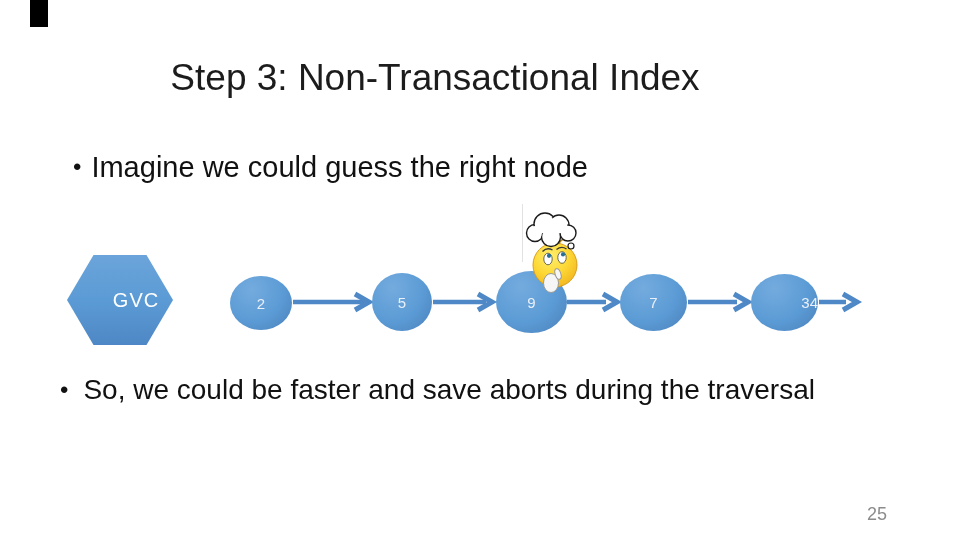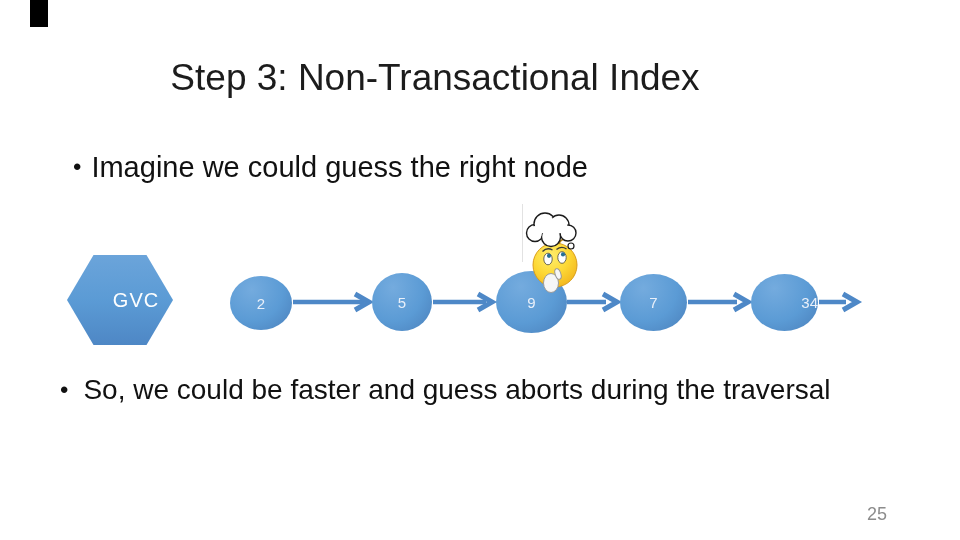--- a/index.html
+++ b/index.html
@@ -152,18 +152,18 @@
       <path d="M41.5,46.5 q5,-4 10,-0.5" fill="none" stroke="#3a3a3a" stroke-width="1.4"></path>
 
       <ellipse cx="36" cy="80" rx="7.5" ry="9.5" fill="#f6f6f6" stroke="#9a9a9a" stroke-width="1"></ellipse>
       <ellipse cx="43" cy="71" rx="2.8" ry="5.5" fill="#f6f6f6" stroke="#9a9a9a" stroke-width="1" transform="rotate(-18 43 71)"></ellipse>
     </svg>
 
   </div>
 
   <div class="bullet-row bullet-2">
     <span class="glyph">•</span>
-    <span class="text">So, we could be faster and guess aborts during the traversal</span>
+    <span class="text">So, we could be faster and save aborts during the traversal</span>
   </div>
 
   <div class="page-number">25</div>
 
 </div>
 
 </body></html>

